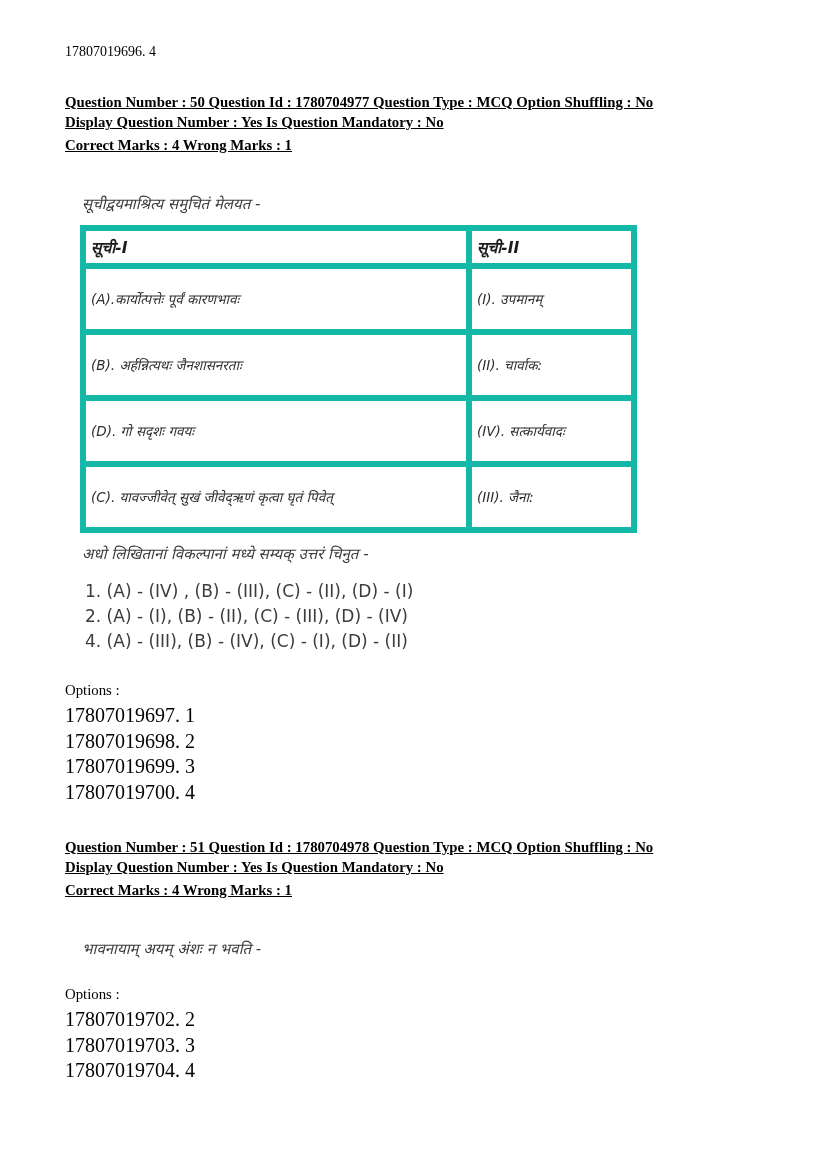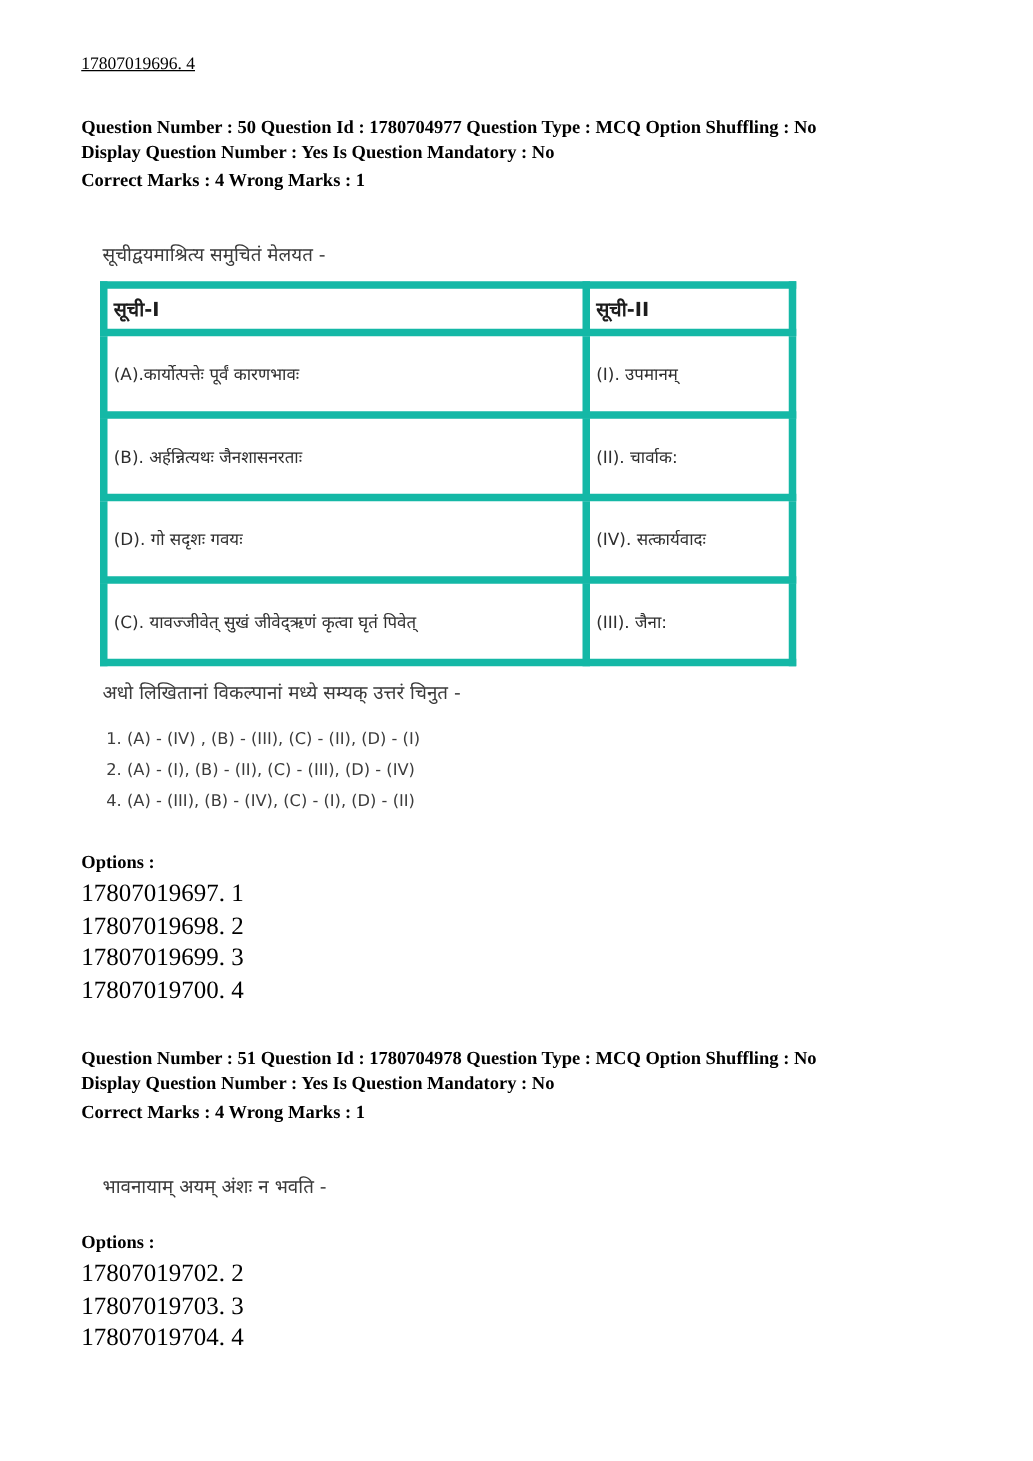--- a/index.html
+++ b/index.html
@@ -6,25 +6,25 @@
   .page {
     position:relative;
     width:826px; height:1169px;
     background:#ffffff;
     box-sizing:border-box;
     padding:44px 58px 0 65px;
     font-family:"Liberation Serif", serif;
     color:#000000;
     overflow:hidden;
   }
-  .ref-line { font-size:14px; margin:0 0 32px 0;text-decoration:underline; }
-  .q-header { font-weight:bold; font-size:14.8px; line-height:20px; }
+  .ref-line { font-size:14px; margin:0 0 32px 0; }
+  .q-header { font-weight:bold; font-size:14.8px; line-height:20px;text-decoration:underline; }
   .q-header .hline { display:block; }
   .q-header .hline3 { margin-top:3px; }
-  .deva { font-family:"DejaVu Sans", sans-serif; color:#3a3a3a; }
+  .deva { font-family:"DejaVu Sans", sans-serif; color:#3a3a3a;font-style:italic; }
   .prompt { font-size:15px; margin:38px 0 0 17px; }
   .match-table {
     border-collapse:collapse;
     margin:12px 0 0 15px;
     table-layout:fixed;
   }
   .match-table th, .match-table td {
     border:6px solid #14b8a6;
     text-align:left;
     vertical-align:middle;
@@ -39,25 +39,25 @@
     font-size:13.5px; color:#2e2e2e;
     padding:21px 5px;
   }
   .col-left { width:370px; }
   .col-right { width:149px; }
   .sub-prompt { font-size:15px; margin:10px 0 0 17px; }
   .choice-list {
     margin:16px 0 0 20px;
     font-family:"DejaVu Sans", sans-serif;
     color:#3c3c3c;
-    font-size:13px;
+    font-size:17px;
     line-height:25px;
   }
   .choice-item { display:block; }
-  .options-label { font-weight:bold; font-size:14.8px; margin-top:28px; }
+  .options-label { font-weight:normal; font-size:14.8px; margin-top:28px; }
   .option-ids { font-size:20px; line-height:25.5px; margin-top:4px; }
   .option-id { display:block; }
   .q-block-2 { margin-top:32px; }
 </style>
 </head>
 <body>
 
 <div class="page">
 
   <div class="ref-line">17807019696. 4</div>

